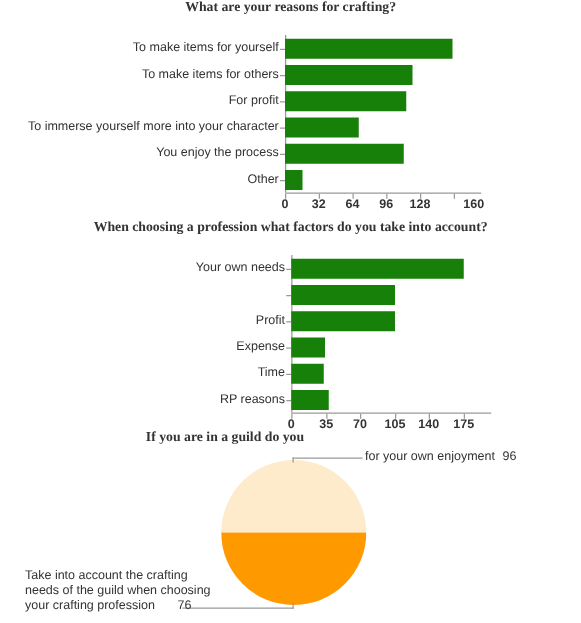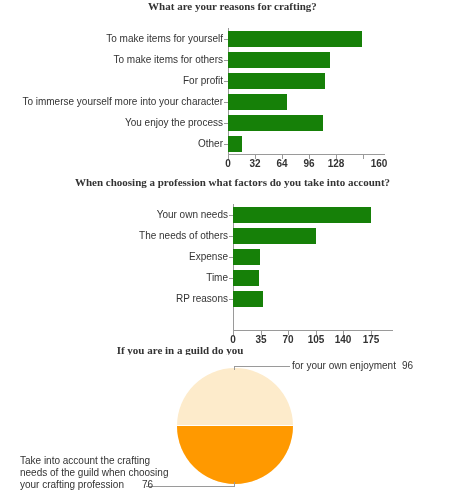--- a/index.html
+++ b/index.html
@@ -192,21 +192,25 @@
 <div class="chart-block" id="chart2" style="top:176px;">
   <div class="chart-title">When choosing a profession what factors do you take into account?</div>
   <div class="bars-area" id="chart2-bars" style="position:absolute; left:233px; top:28px; width:200px;">
     <div class="axis-line-v" id="chart2-vaxis" style="height: 126px;"></div>
   <div class="bar-row" style="height: 21px;">
         <div class="bar-label" style="line-height: 21px;">Your own needs</div>
         <div class="bar-tick" style="top: 11px;"></div>
         <div class="bar-fill" style="width: 138px; background: rgb(22, 128, 8); height: 16px;"></div>
       </div>
       <div class="bar-row" style="height: 21px;">
-        <div class="bar-label" style="line-height: 21px;">The needs of others</div>
+        <div class="bar-tick" style="top: 11px;"></div>
+        <div class="bar-fill" style="width: 83px; background: rgb(22, 128, 8); height: 16px;"></div>
+      </div>
+      <div class="bar-row" style="height: 21px;">
+        <div class="bar-label" style="line-height: 21px;">Profit</div>
         <div class="bar-tick" style="top: 11px;"></div>
         <div class="bar-fill" style="width: 83px; background: rgb(22, 128, 8); height: 16px;"></div>
       </div>
       <div class="bar-row" style="height: 21px;">
         <div class="bar-label" style="line-height: 21px;">Expense</div>
         <div class="bar-tick" style="top: 11px;"></div>
         <div class="bar-fill" style="width: 27px; background: rgb(22, 128, 8); height: 16px;"></div>
       </div>
       <div class="bar-row" style="height: 21px;">
         <div class="bar-label" style="line-height: 21px;">Time</div>

